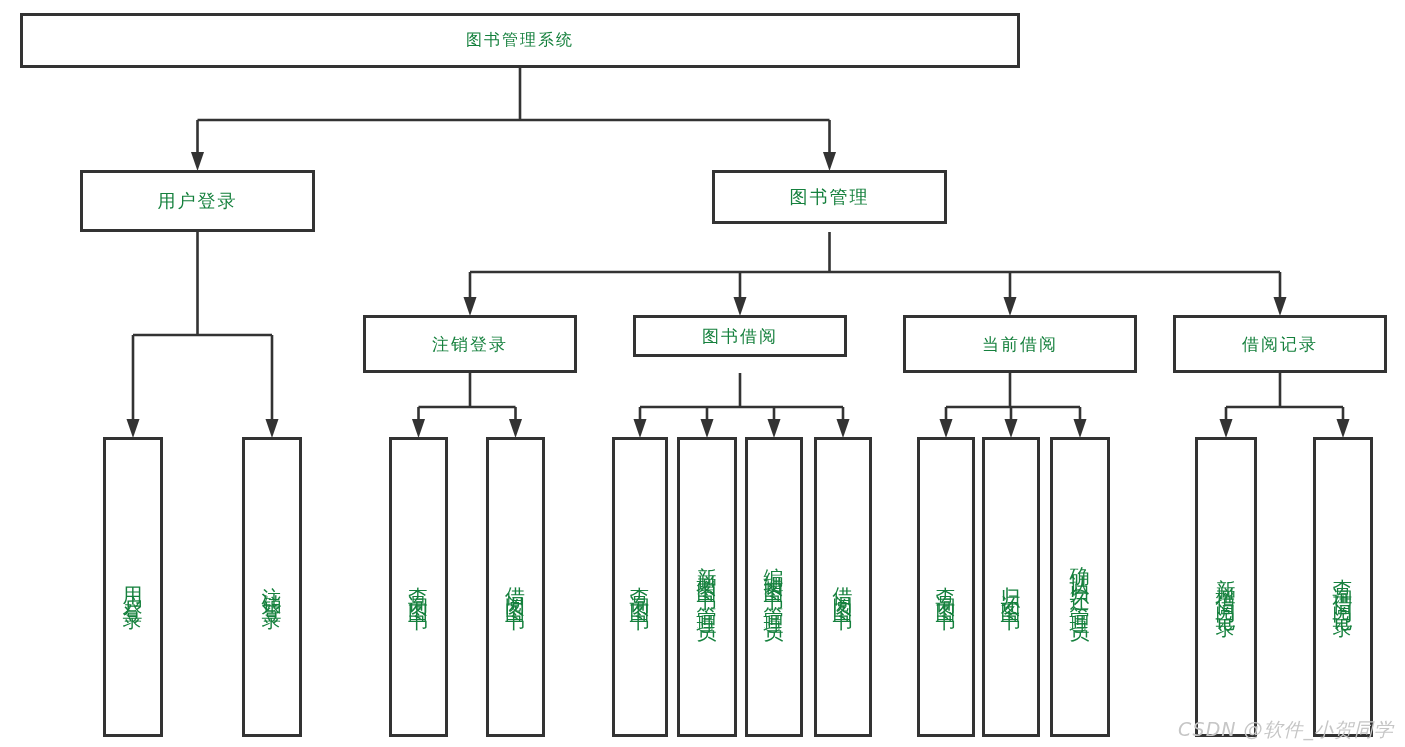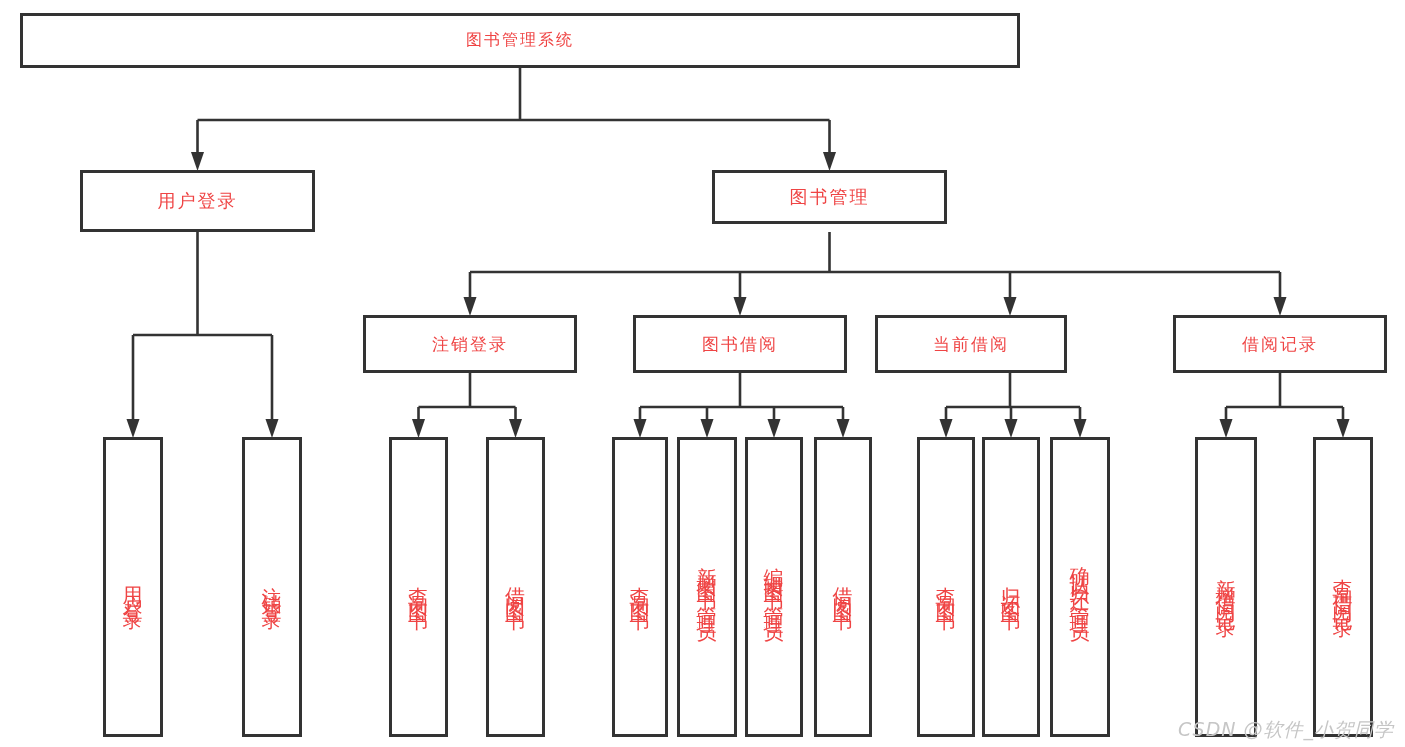--- a/index.html
+++ b/index.html
@@ -17,21 +17,21 @@
     width: 1405px; height: 747px;
   }
   .box {
     position: absolute;
     background: #ffffff;
     border: 3px solid #333333;
     box-sizing: border-box;
     display: flex;
     align-items: center;
     justify-content: center;
-    color: #ef4444;
+    color: #15803d;
   }
   .hbox span { letter-spacing: 2px; white-space: nowrap; }
   .root-box { font-size: 16px; }
   .l2-box   { font-size: 18px; }
   .l3-box   { font-size: 17px; }
   .leaf span.vtext {
     writing-mode: vertical-rl;
     text-orientation: mixed;
     font-size: 20px;
     line-height: 1;
@@ -92,24 +92,24 @@
   <div class="box hbox l2-box" style="left:80px;top:170px;width:235px;height:62px">
     <span>用户登录</span>
   </div>
   <div class="box hbox l2-box" style="left:712px;top:170px;width:235px;height:54px">
     <span>图书管理</span>
   </div>
 
   <div class="box hbox l3-box" style="left:363px;top:315px;width:214px;height:58px">
     <span>注销登录</span>
   </div>
-  <div class="box hbox l3-box" style="left:633px;top:315px;width:214px;height:58px">
+  <div class="box hbox l3-box" style="left:633px;top:315px;width:214px;height:42px">
     <span>图书借阅</span>
   </div>
-  <div class="box hbox l3-box" style="left:875px;top:315px;width:192px;height:58px">
+  <div class="box hbox l3-box" style="left:903px;top:315px;width:234px;height:58px">
     <span>当前借阅</span>
   </div>
   <div class="box hbox l3-box" style="left:1173px;top:315px;width:214px;height:58px">
     <span>借阅记录</span>
   </div>
 
   <div class="box leaf" style="left:103px;top:437px;width:60px;height:300px">
     <span class="vtext">用户登录</span>
   </div>
   <div class="box leaf" style="left:242px;top:437px;width:60px;height:300px">

